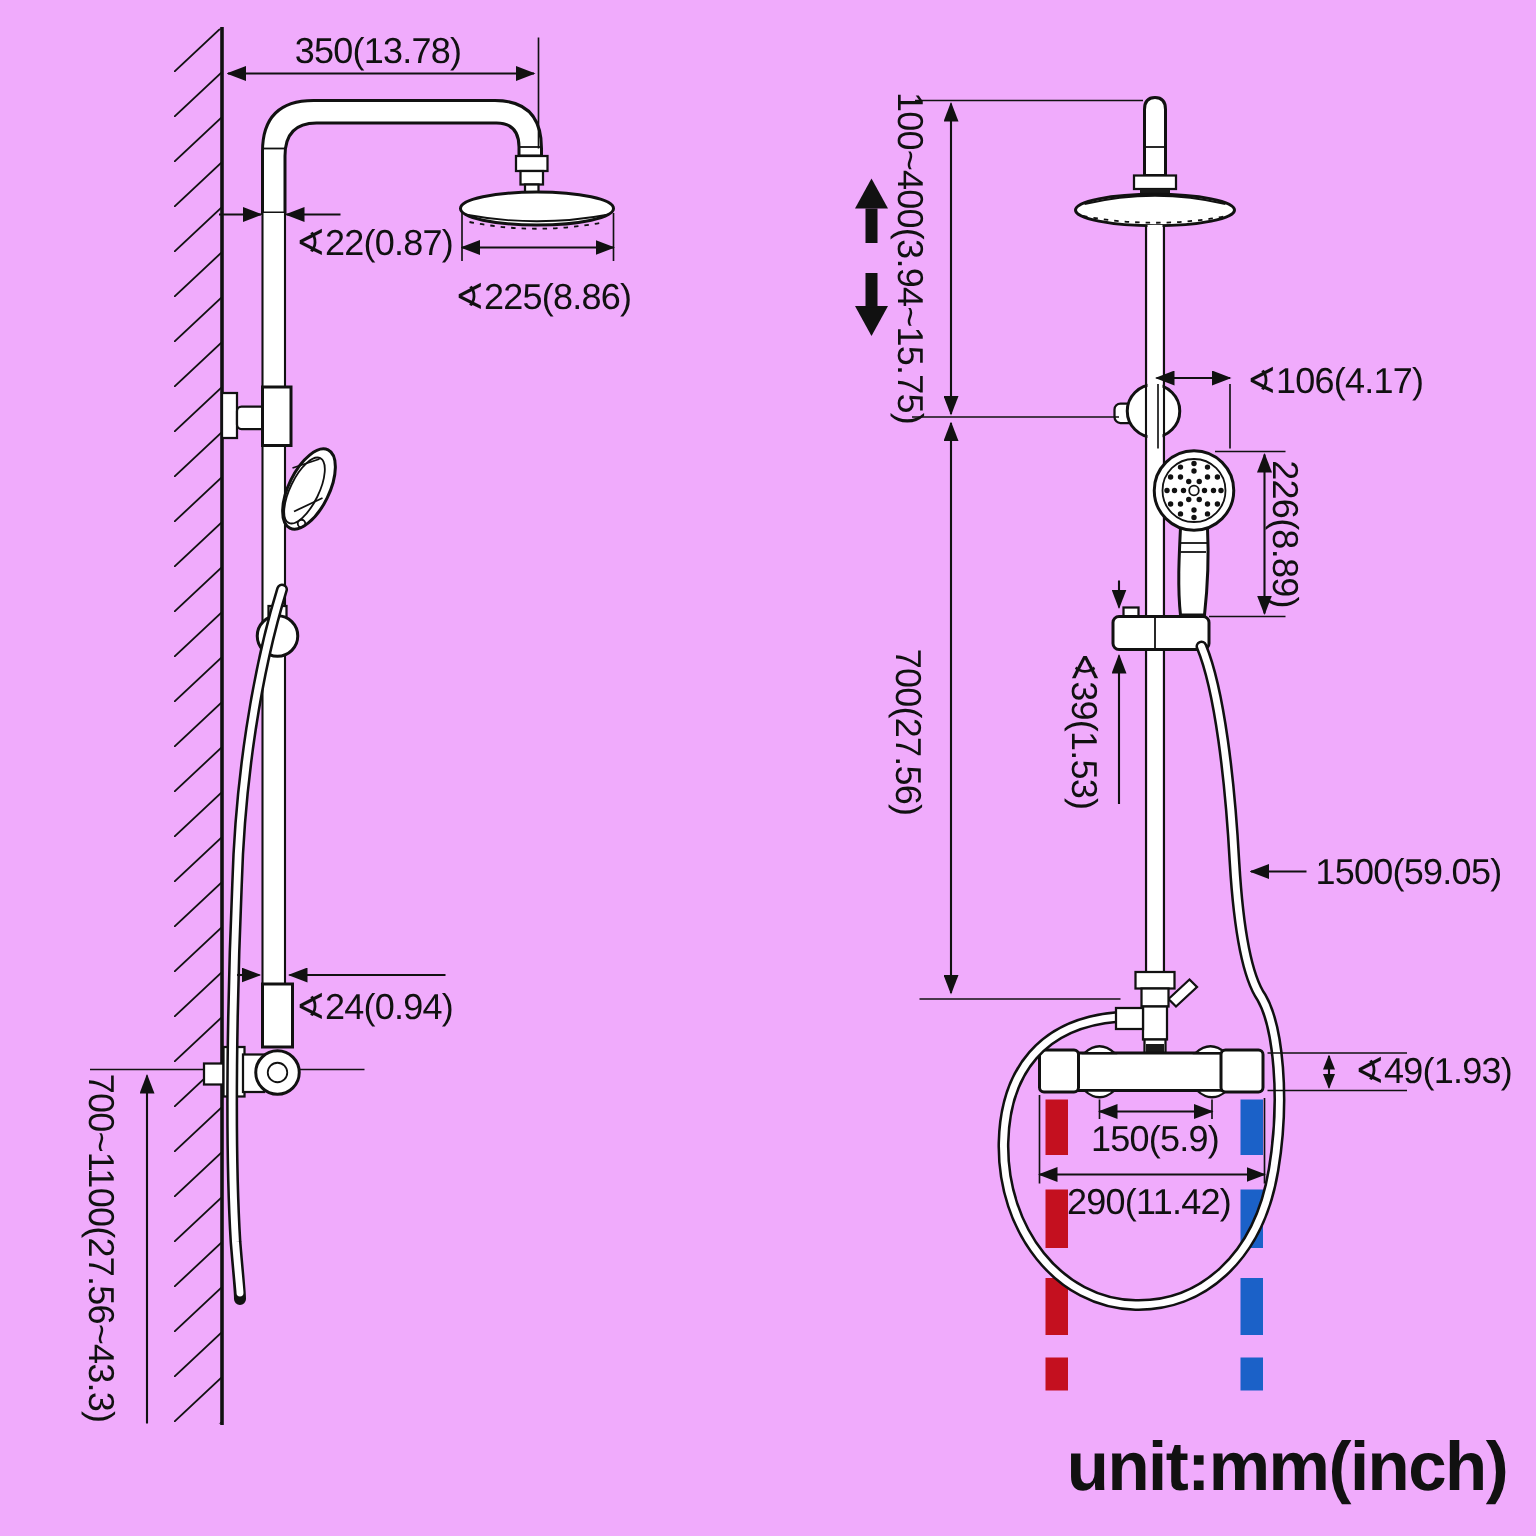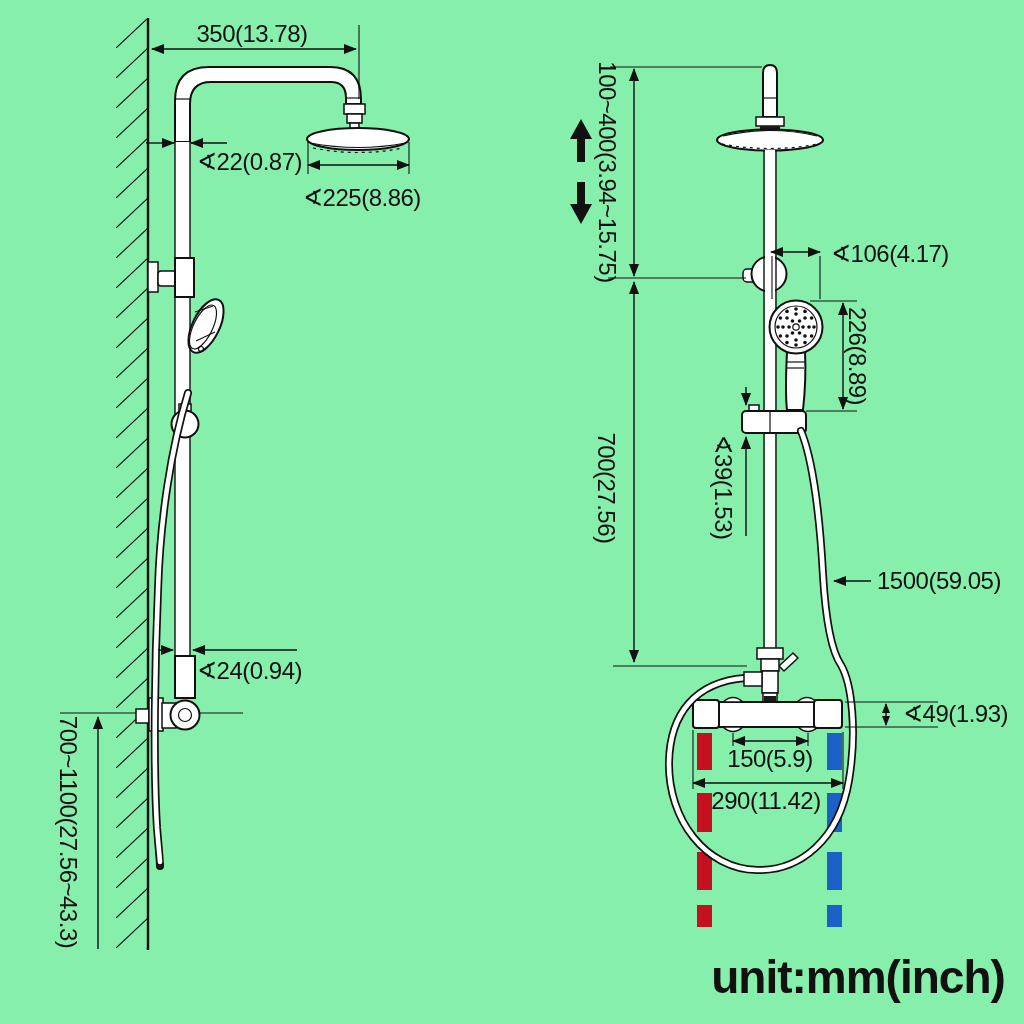--- a/index.html
+++ b/index.html
@@ -1,16 +1,16 @@
 <!DOCTYPE html>
 <html><head>
 <meta charset="utf-8">
 <style>
   html,body{margin:0;padding:0;background:#fff;}
-  .stage{position:relative;width:1024px;height:1024px;background:#86efac;overflow:hidden;}
+  .stage{position:relative;width:1024px;height:1024px;background:#f0abfc;overflow:hidden;}
   svg{display:block;}
   text{font-family:"Liberation Sans","DejaVu Sans",sans-serif;fill:#111;}
   .dim{font-size:24px;letter-spacing:-0.5px;}
   .unit{font-size:46px;font-weight:bold;letter-spacing:-1px;}
   .ln{stroke:#111;stroke-width:1.4;fill:none;}
   .thin{stroke:#111;stroke-width:1.1;fill:none;}
   .part{stroke:#111;stroke-width:2;fill:#fff;}
   .part15{stroke:#111;stroke-width:1.5;fill:#fff;}
   .detail{stroke:#111;stroke-width:1.2;fill:none;}
   .hoseOuter{stroke:#111;stroke-width:8;fill:none;stroke-linecap:round;}

